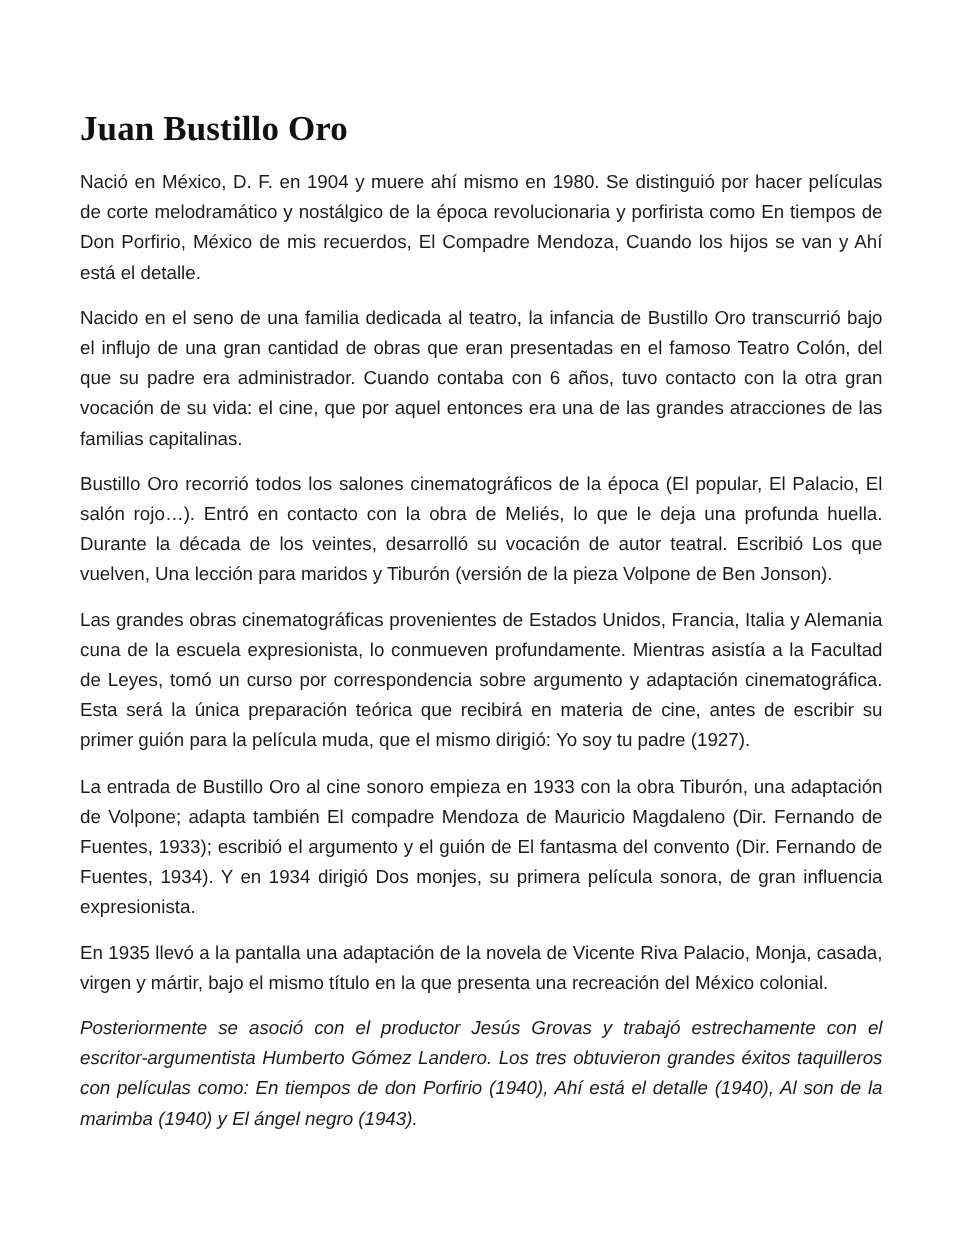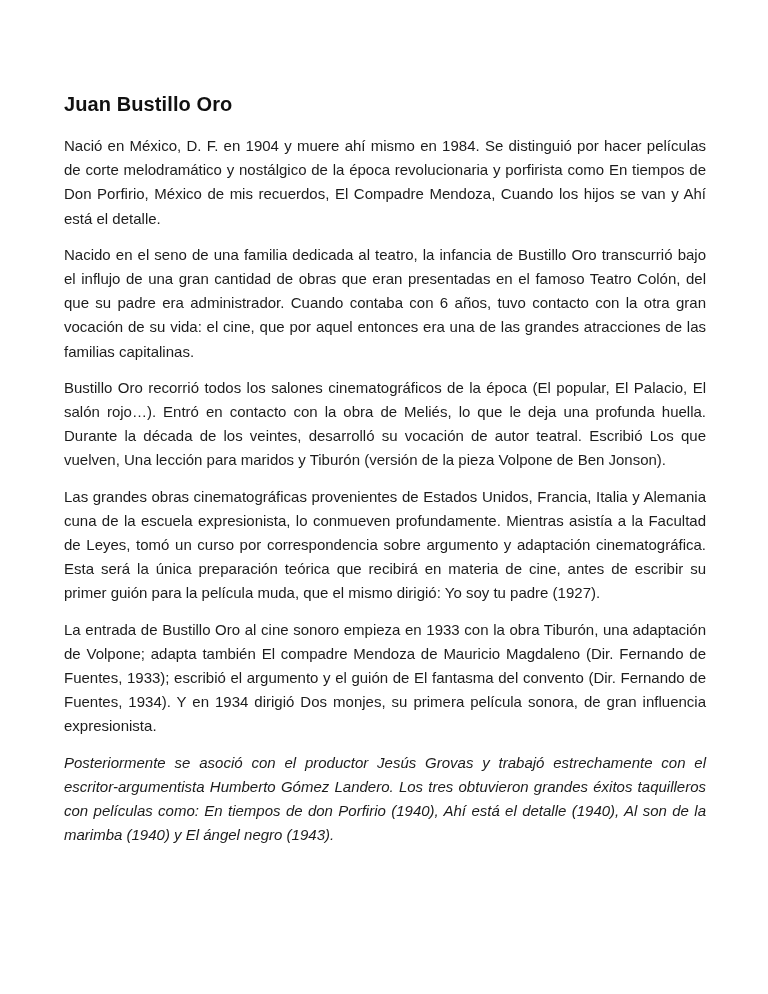--- a/index.html
+++ b/index.html
@@ -17,23 +17,23 @@
     -webkit-font-smoothing: antialiased;
   }
   .page {
     box-sizing: border-box;
     width: 768px;
     height: 994px;
     background: #ffffff;
     padding: 88px 62px 0 64px;
   }
   .doc-title {
-    font-family: Liberation Sans, sans-serif;
+    font-family: Liberation Serif, serif;
     font-weight: bold;
-    font-size: 20px;
+    font-size: 28px;
     line-height: 32px;
     letter-spacing: 0.1px;
     color: #111111;
     margin: 0 0 14px 0;
     text-align: left;
   }
   .body-text {
     font-family: "Liberation Sans", sans-serif;
     font-size: 15px;
     line-height: 24.2px;
@@ -49,19 +49,20 @@
     margin-bottom: 0;
     font-style: italic;
   }
 </style>
 </head>
 <body>
 
 <div class="page">
   <h1 class="doc-title">Juan Bustillo Oro</h1>
 
-  <p class="body-text">Nació en México, D. F. en 1904 y muere ahí mismo en 1984. Se distinguió por hacer películas de corte melodramático y nostálgico de la época revolucionaria y porfirista como En tiempos de Don Porfirio, México de mis recuerdos, El Compadre Mendoza, Cuando los hijos se van y Ahí está el detalle.</p>
+  <p class="body-text">Nació en México, D. F. en 1904 y muere ahí mismo en 1980. Se distinguió por hacer películas de corte melodramático y nostálgico de la época revolucionaria y porfirista como En tiempos de Don Porfirio, México de mis recuerdos, El Compadre Mendoza, Cuando los hijos se van y Ahí está el detalle.</p>
   <p class="body-text">Nacido en el seno de una familia dedicada al teatro, la infancia de Bustillo Oro transcurrió bajo el influjo de una gran cantidad de obras que eran presentadas en el famoso Teatro Colón, del que su padre era administrador. Cuando contaba con 6 años, tuvo contacto con la otra gran vocación de su vida: el cine, que por aquel entonces era una de las grandes atracciones de las familias capitalinas.</p>
   <p class="body-text">Bustillo Oro recorrió todos los salones cinematográficos de la época (El popular, El Palacio, El salón rojo…). Entró en contacto con la obra de Meliés, lo que le deja una profunda huella. Durante la década de los veintes, desarrolló su vocación de autor teatral. Escribió Los que vuelven, Una lección para maridos y Tiburón (versión de la pieza Volpone de Ben Jonson).</p>
   <p class="body-text">Las grandes obras cinematográficas provenientes de Estados Unidos, Francia, Italia y Alemania cuna de la escuela expresionista, lo conmueven profundamente. Mientras asistía a la Facultad de Leyes, tomó un curso por correspondencia sobre argumento y adaptación cinematográfica. Esta será la única preparación teórica que recibirá en materia de cine, antes de escribir su primer guión para la película muda, que el mismo dirigió: Yo soy tu padre (1927).</p>
   <p class="body-text">La entrada de Bustillo Oro al cine sonoro empieza en 1933 con la obra Tiburón, una adaptación de Volpone; adapta también El compadre Mendoza de Mauricio Magdaleno (Dir. Fernando de Fuentes, 1933); escribió el argumento y el guión de El fantasma del convento (Dir. Fernando de Fuentes, 1934). Y en 1934 dirigió Dos monjes, su primera película sonora, de gran influencia expresionista.</p>
+  <p class="body-text">En 1935 llevó a la pantalla una adaptación de la novela de Vicente Riva Palacio, Monja, casada, virgen y mártir, bajo el mismo título en la que presenta una recreación del México colonial.</p>
   <p class="body-text">Posteriormente se asoció con el productor Jesús Grovas y trabajó estrechamente con el escritor-argumentista Humberto Gómez Landero. Los tres obtuvieron grandes éxitos taquilleros con películas como: En tiempos de don Porfirio (1940), Ahí está el detalle (1940), Al son de la marimba (1940) y El ángel negro (1943).</p>
 </div>
 
 </body></html>

